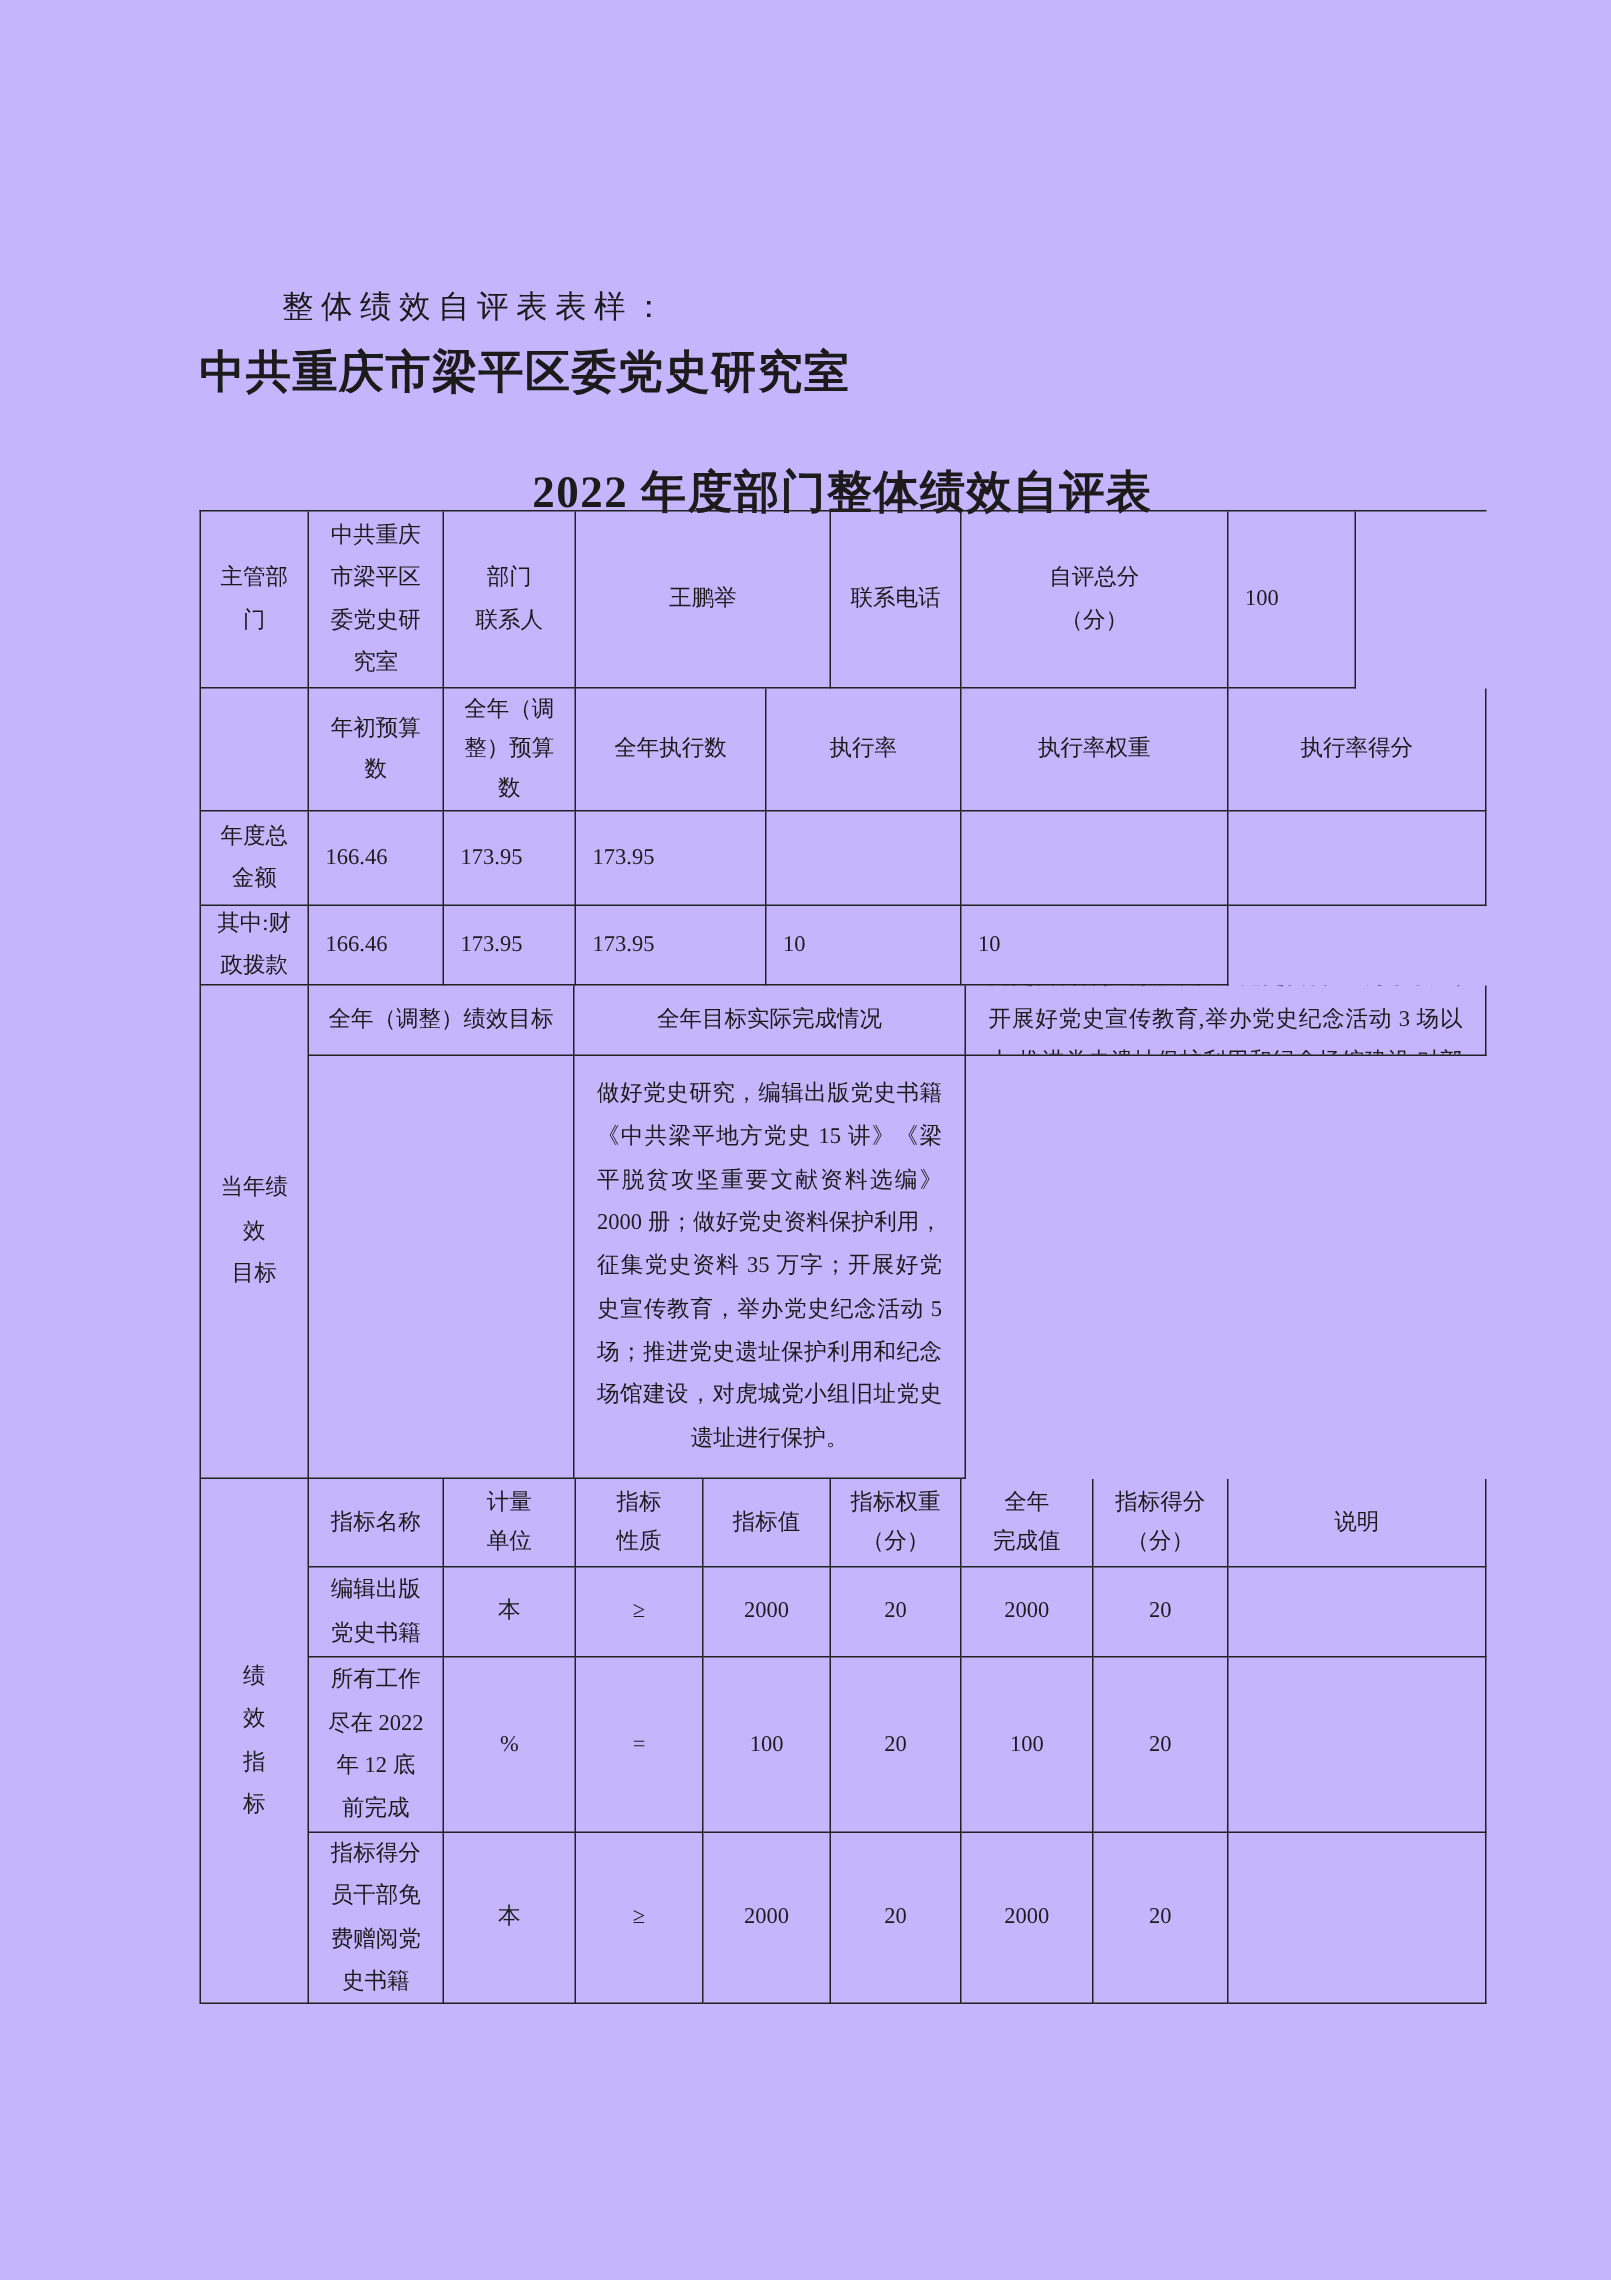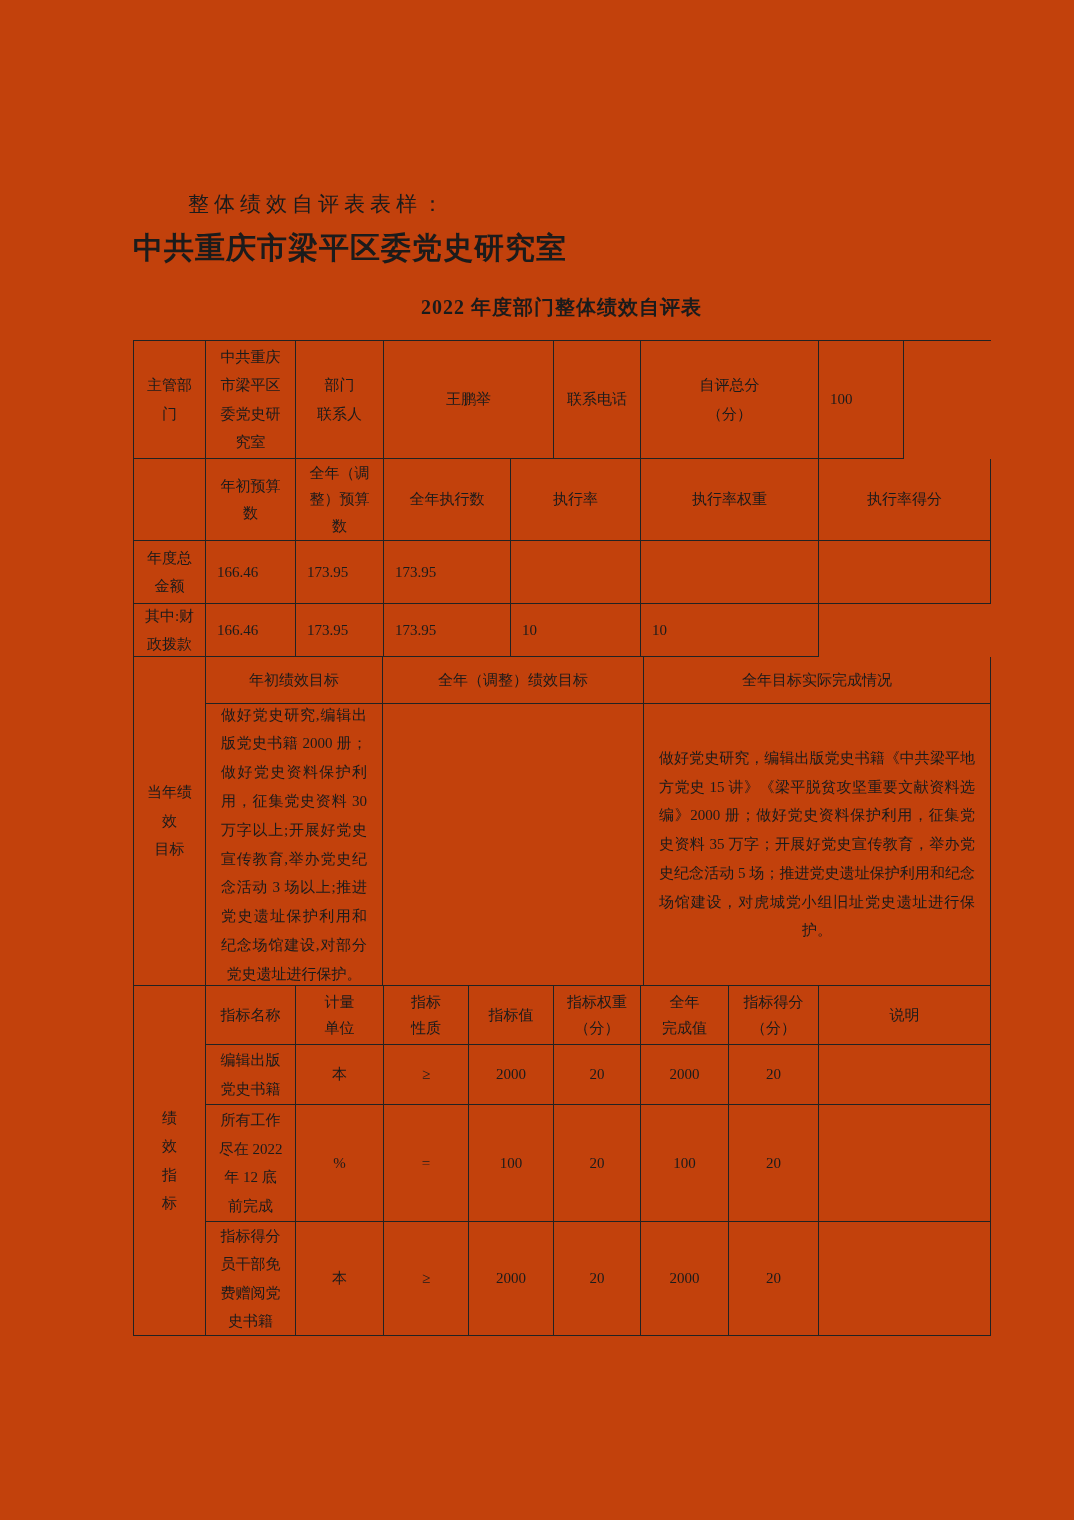--- a/index.html
+++ b/index.html
@@ -1,34 +1,34 @@
 <!DOCTYPE html>
 <html><head>
 <meta charset="utf-8">
 <style>
   html,body{margin:0;padding:0;background:#e8e8e8;}
   .page{
     position:relative;
     width:1074px;height:1520px;
-    background:#c2410c;
+    background:#c4b5fd;
     font-family:"Liberation Serif","DejaVu Serif",serif;
     color:#1b1b1b;
     overflow:hidden;
   }
   .caption{
     position:absolute;left:188px;top:190px;
     font-size:21px;letter-spacing:5px;
   }
   .title1{
     position:absolute;left:133px;top:228px;width:857px;
     text-align:left;font-size:30px;font-weight:bold;letter-spacing:1px;
   }
   .title2{
-    position:absolute;left:133px;top:294px;width:857px;
-    text-align:center;font-size:20px;font-weight:bold;letter-spacing:1px;
+    position:absolute;left:133px;top:308px;width:857px;
+    text-align:center;font-size:30px;font-weight:bold;letter-spacing:1px;
   }
   .tbl{
     position:absolute;left:133px;top:340px;width:857px;
     border-top:1px solid #222;border-left:1px solid #222;
   }
   .sec{display:grid;}
   .secA{grid-template-columns:72px 90px 88px 170px 87px 178px 85px 87px;grid-template-rows:118px;}
   .secB{grid-template-columns:72px 90px 88px 127px 130px 178px 172px;grid-template-rows:82px 63px 53px;}
   .secC{grid-template-columns:72px 177px 261px 347px;grid-template-rows:47px 282px;}
   .secD{grid-template-columns:72px 90px 88px 85px 85px 87px 88px 90px 172px;grid-template-rows:59px 60px 117px 114px;}
@@ -107,21 +107,20 @@
       <div class="c ln">173.95</div>
       <div class="c ln">173.95</div>
       <div class="c ln">10</div>
       <div class="c ln">10</div>
     </div>
 
     <div class="sec secC">
       <div class="c pre span2">当年绩
 效
 目标</div>
-      <div class="c">年初绩效目标</div>
       <div class="c">全年（调整）绩效目标</div>
       <div class="c">全年目标实际完成情况</div>
       <div class="c goalcell">
         <div class="goal-text">做好党史研究,编辑出版党史书籍 2000 册；做好党史资料保护利用，征集党史资料 30 万字以上;开展好党史宣传教育,举办党史纪念活动 3 场以上;推进党史遗址保护利用和纪念场馆建设,对部分党史遗址进行保护。</div>
       </div>
       <div class="c goalcell">
         <div class="goal-text"></div>
       </div>
       <div class="c goalcell">
         <div class="goal-text">做好党史研究，编辑出版党史书籍《中共梁平地方党史 15 讲》《梁平脱贫攻坚重要文献资料选编》2000 册；做好党史资料保护利用，征集党史资料 35 万字；开展好党史宣传教育，举办党史纪念活动 5 场；推进党史遗址保护利用和纪念场馆建设，对虎城党小组旧址党史遗址进行保护。</div>

